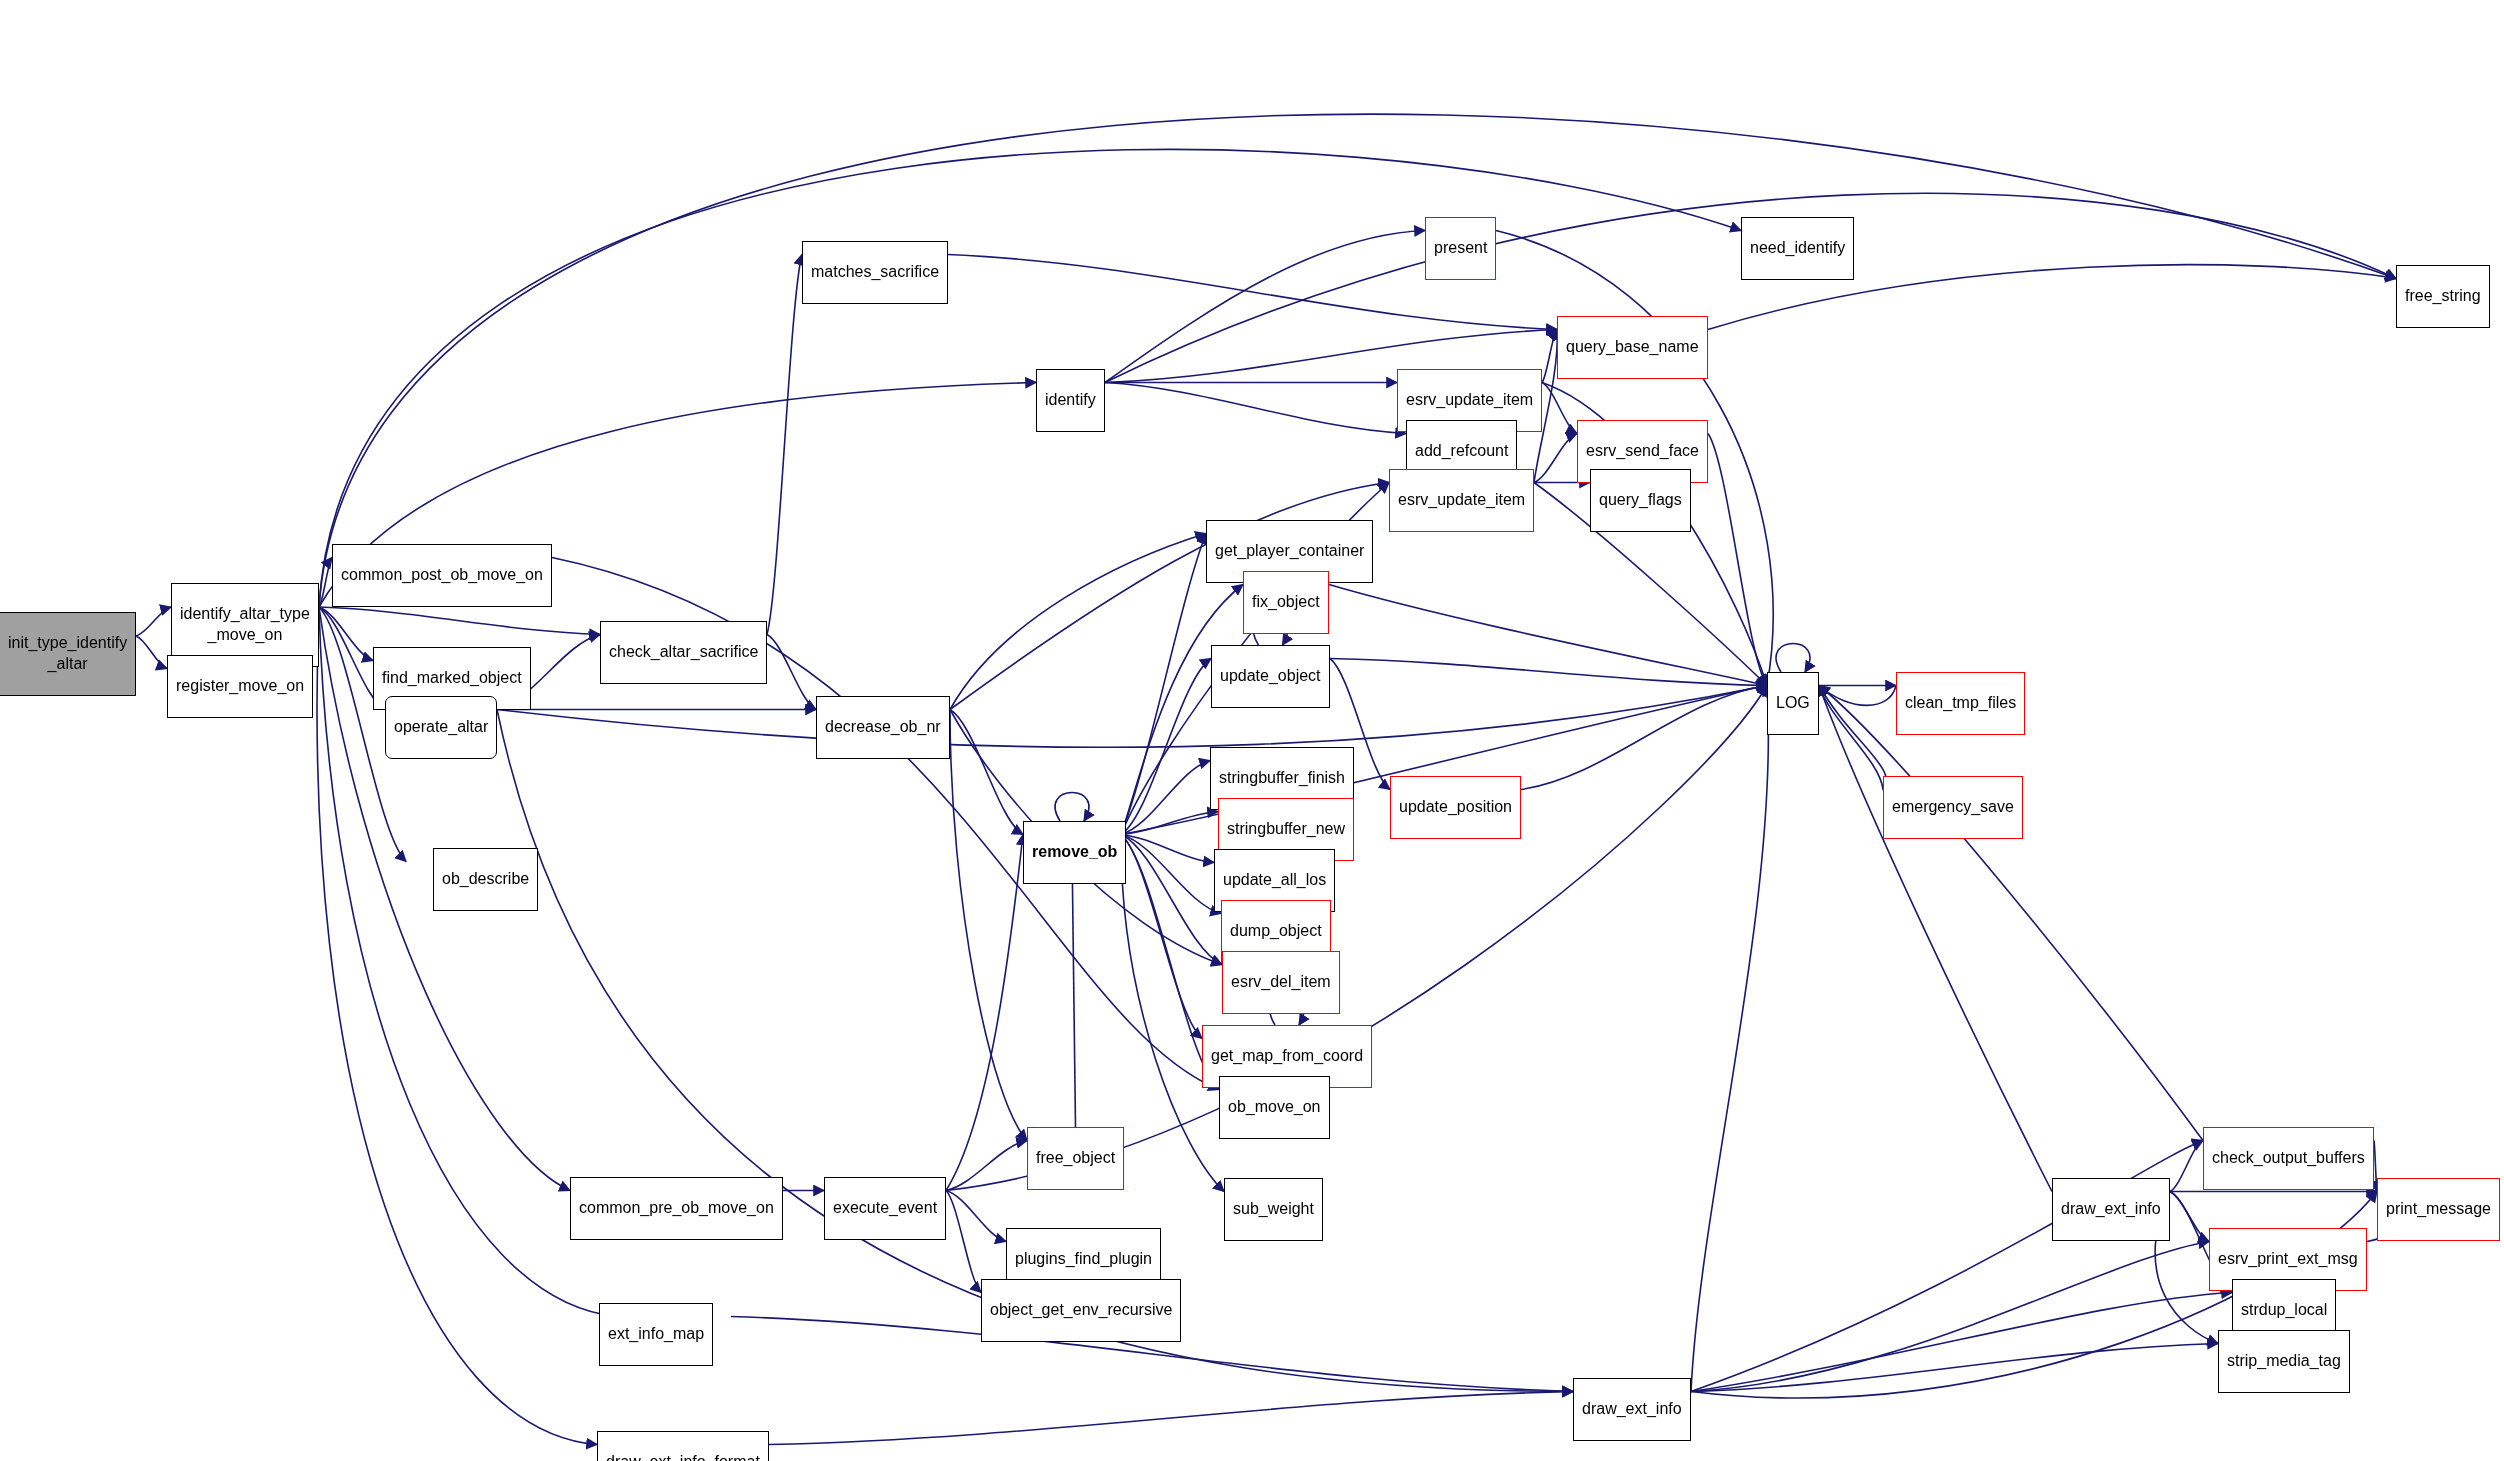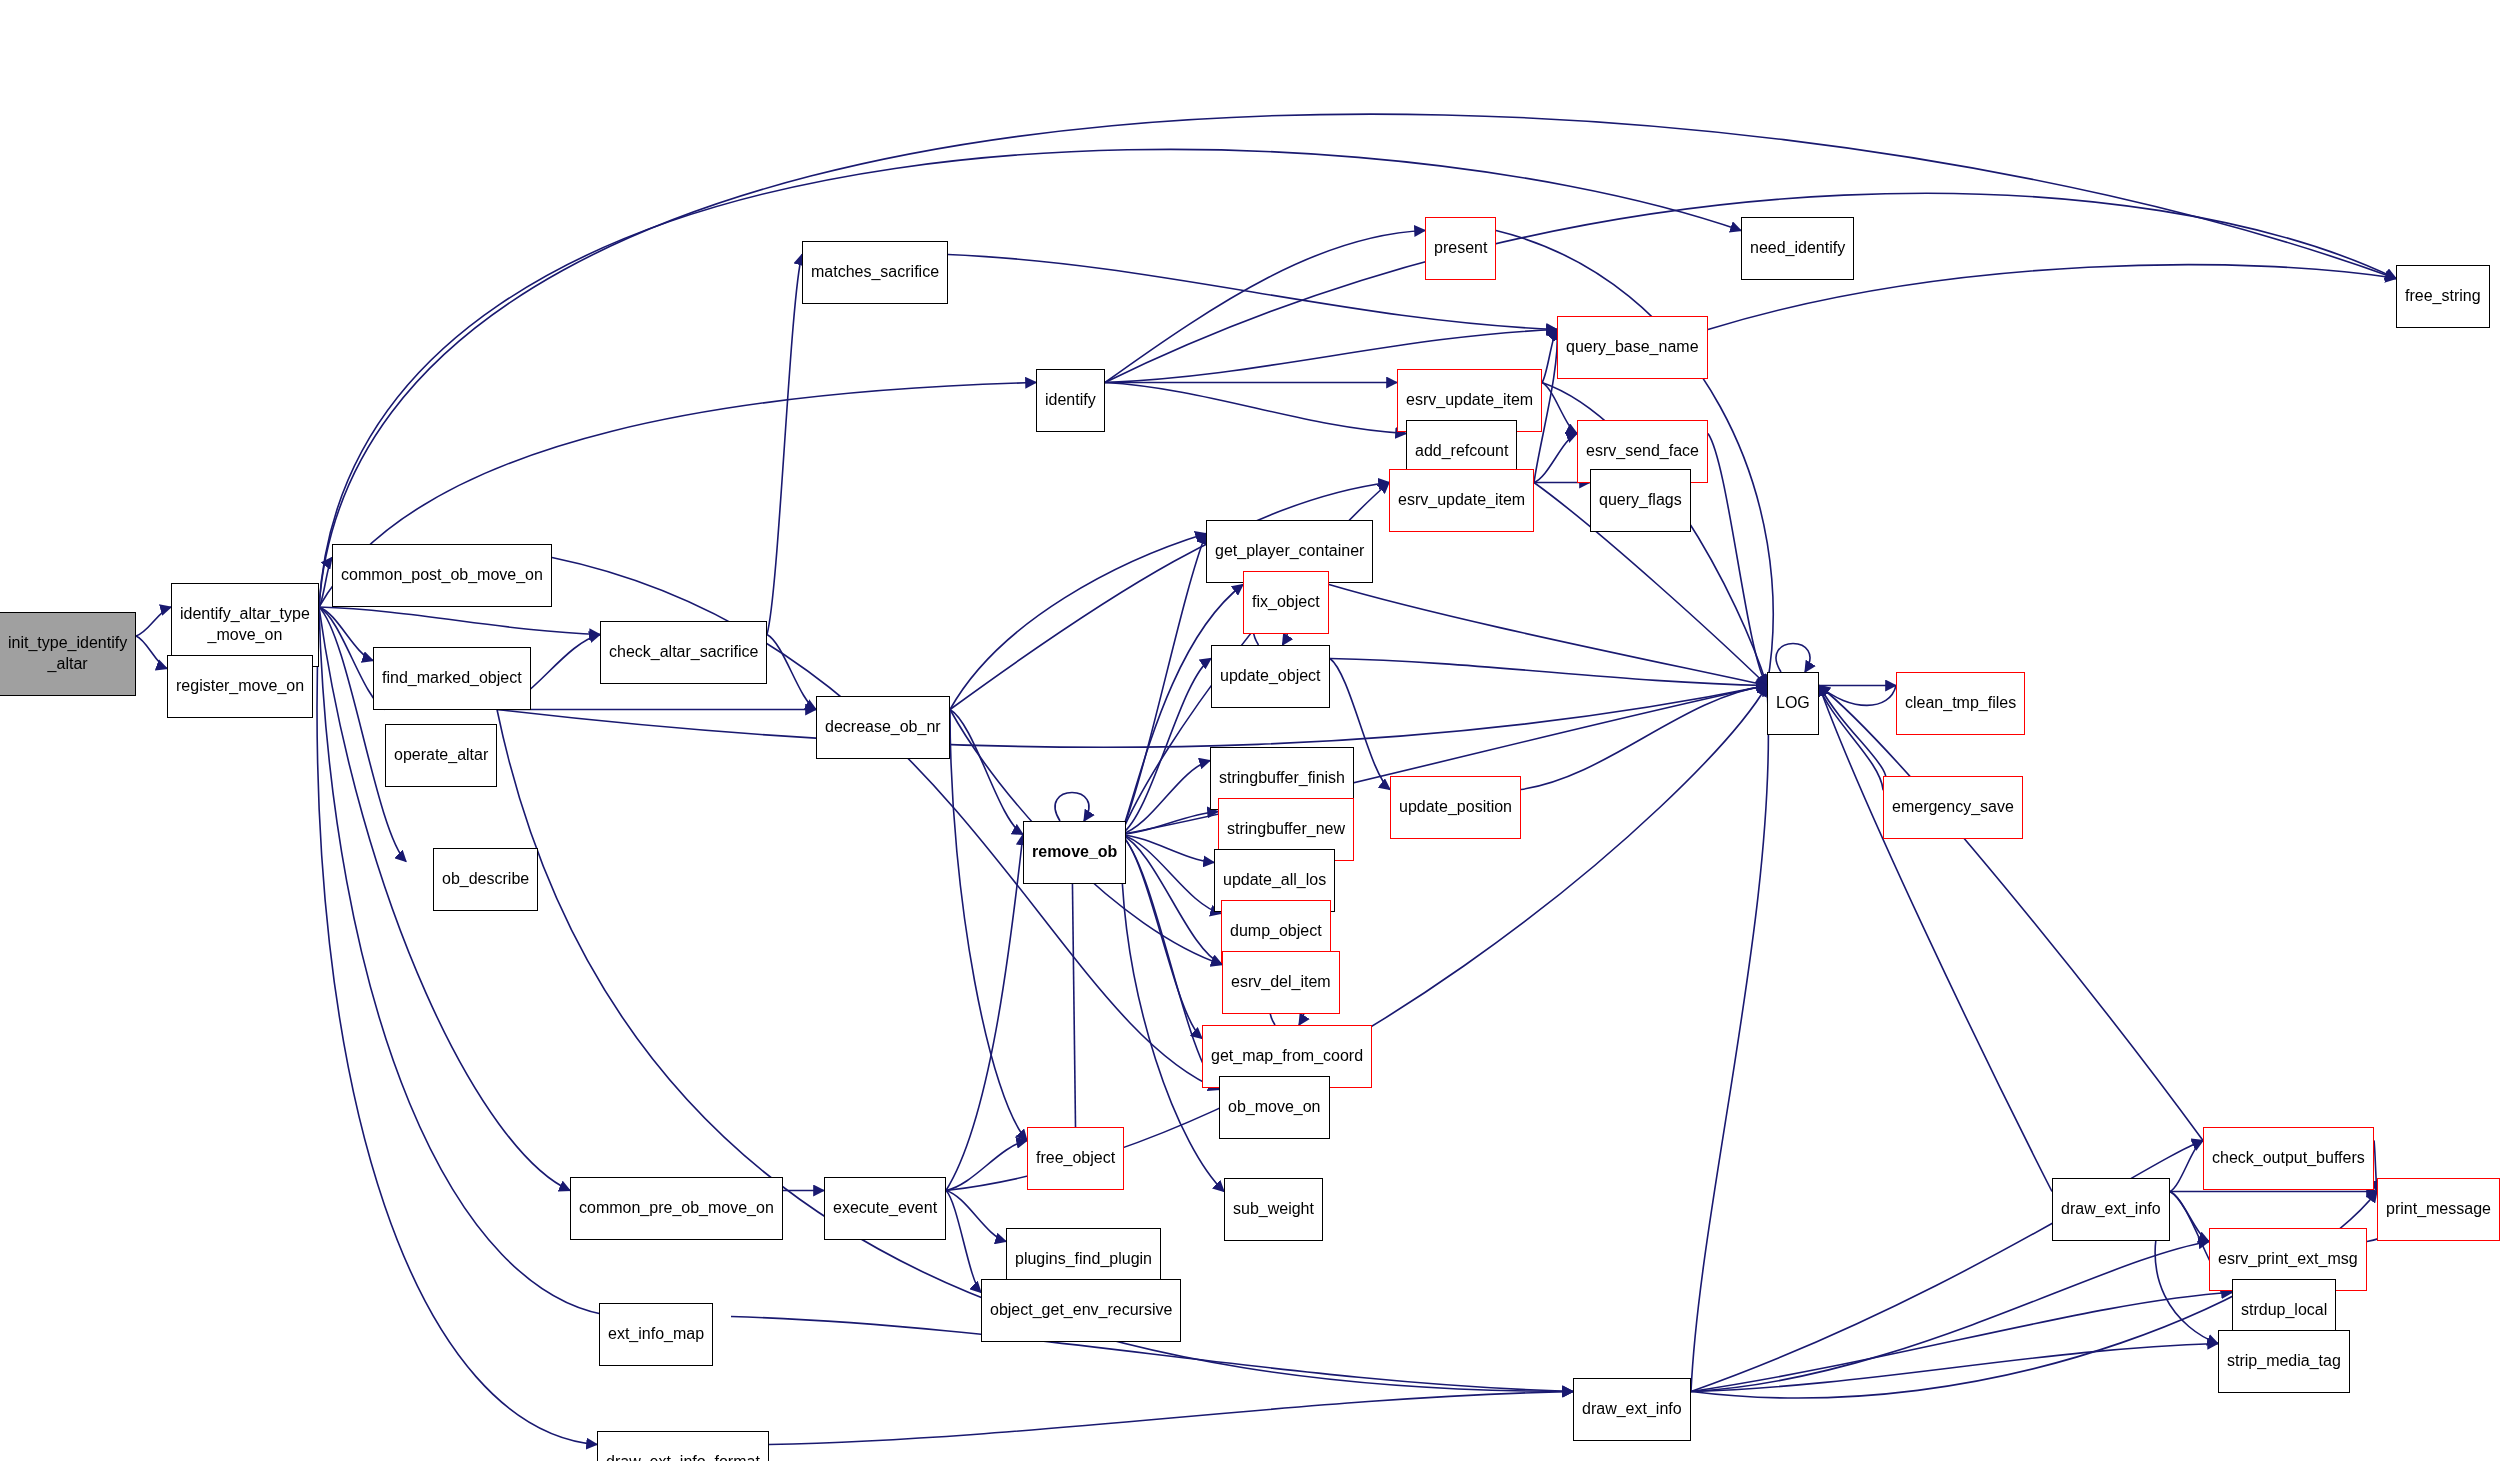--- a/index.html
+++ b/index.html
@@ -141,21 +141,21 @@
       </g>
   </svg>
   <div id="node-layer">
       <div class="node start" style="left: -1px; top: 612px;">init_type_identify
 _altar</div>
       <div class="node default" style="left: 171px; top: 583px;">identify_altar_type
 _move_on</div>
       <div class="node default" style="left: 167px; top: 655px;">register_move_on</div>
       <div class="node default" style="left: 332px; top: 544px;">common_post_ob_move_on</div>
       <div class="node default" style="left: 373px; top: 647px;">find_marked_object</div>
-      <div class="node default" style="left: 385px; top: 724px;">operate_altar</div>
+      <div class="node default" style="left: 385px; top: 696px; border-radius: 7px;">operate_altar</div>
       <div class="node default" style="left: 406px; top: 848px; margin-left: 27px;">ob_describe</div>
       <div class="node default" style="left: 600px; top: 621px;">check_altar_sacrifice</div>
       <div class="node default" style="left: 802px; top: 241px;">matches_sacrifice</div>
       <div class="node default" style="left: 816px; top: 696px;">decrease_ob_nr</div>
       <div class="node default" style="left: 1036px; top: 369px;">identify</div>
       <div class="node default" style="left: 1023px; top: 821px; font-weight: bold;">remove_ob</div>
       <div class="node default" style="left: 570px; top: 1177px;">common_pre_ob_move_on</div>
       <div class="node default" style="left: 824px; top: 1177px;">execute_event</div>
       <div class="node red" style="left: 1027px; top: 1127px;">free_object</div>
       <div class="node default" style="left: 1006px; top: 1228px;">plugins_find_plugin</div>

